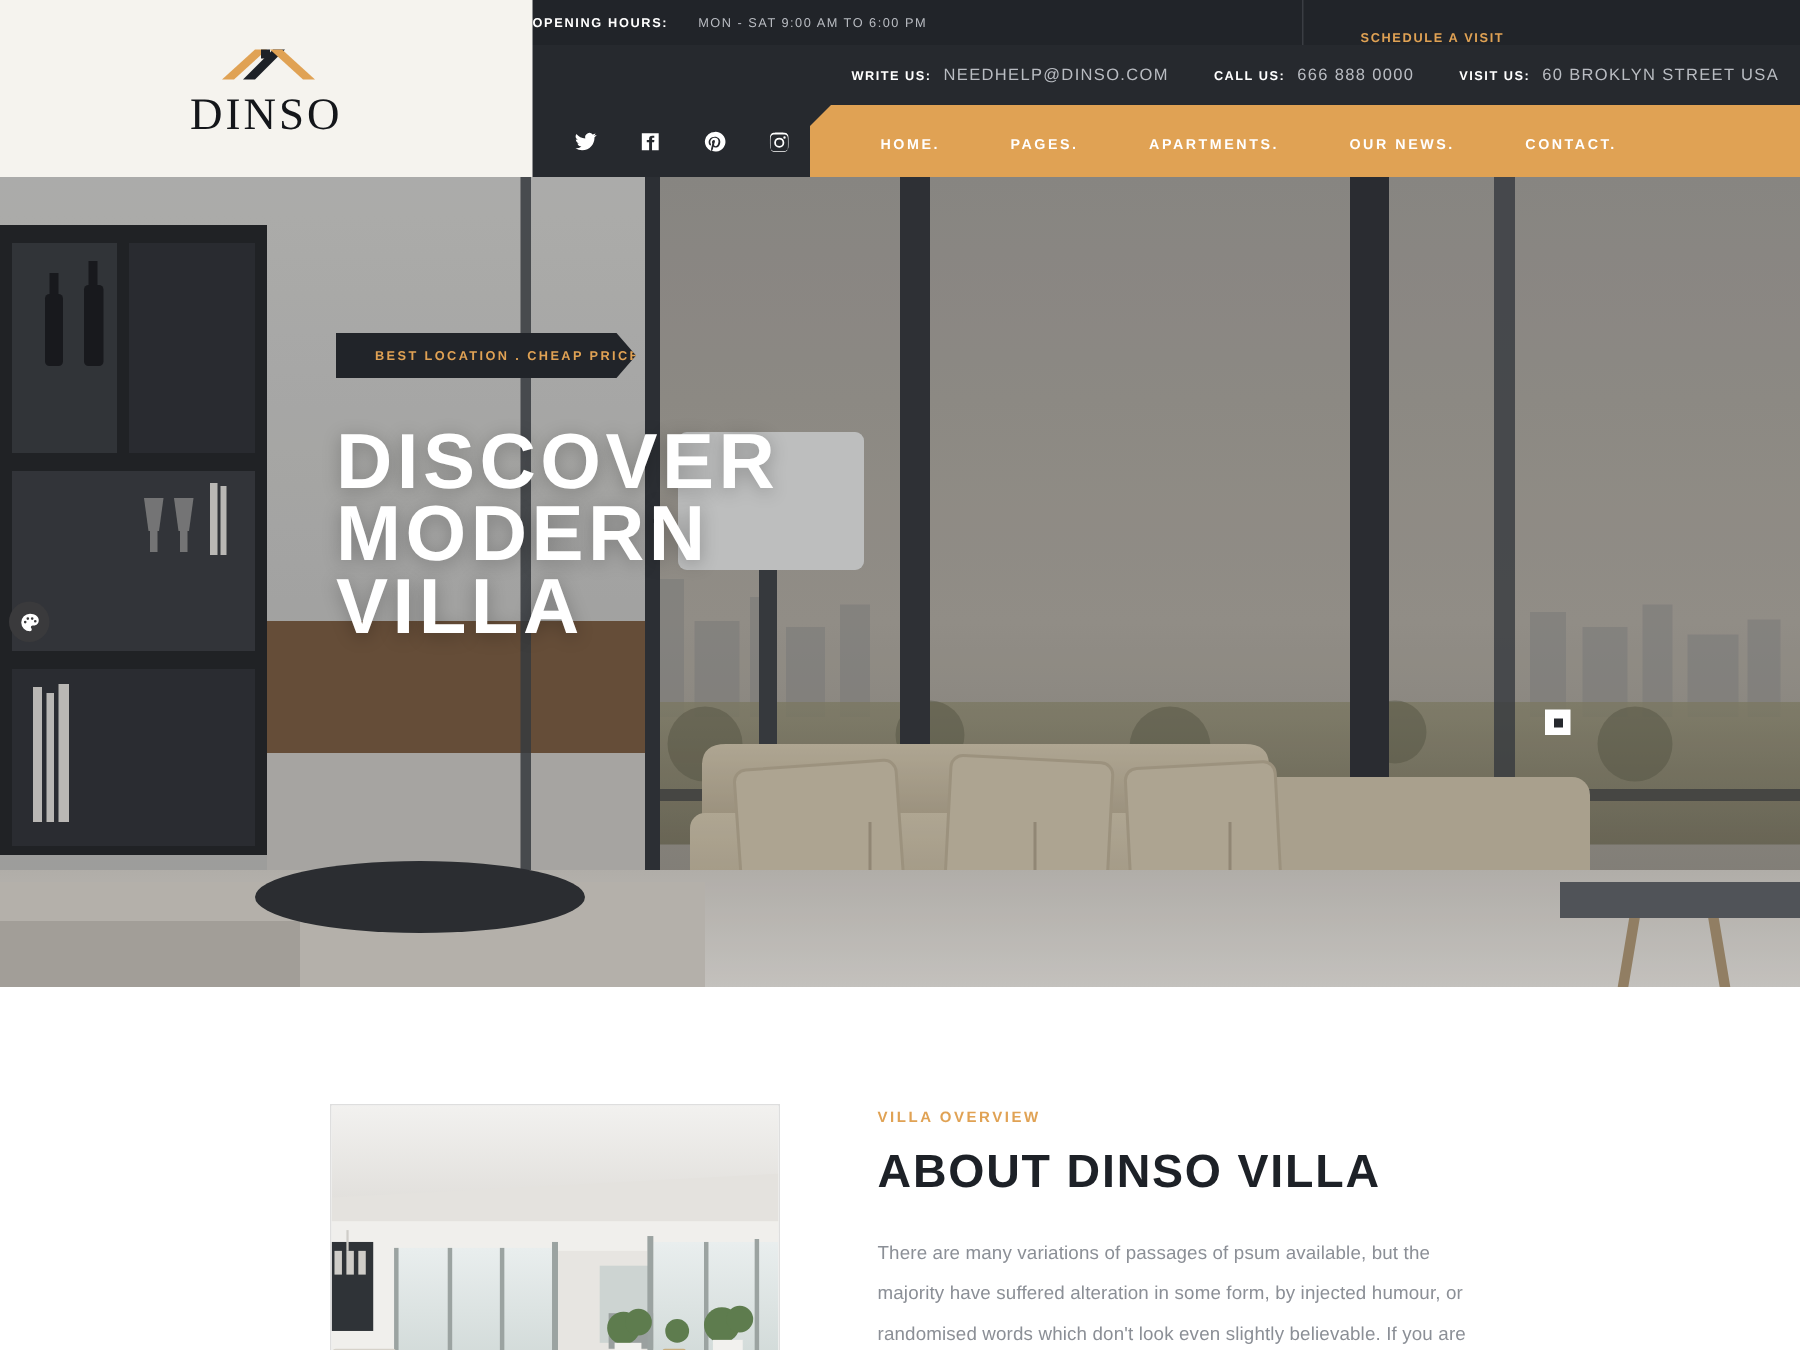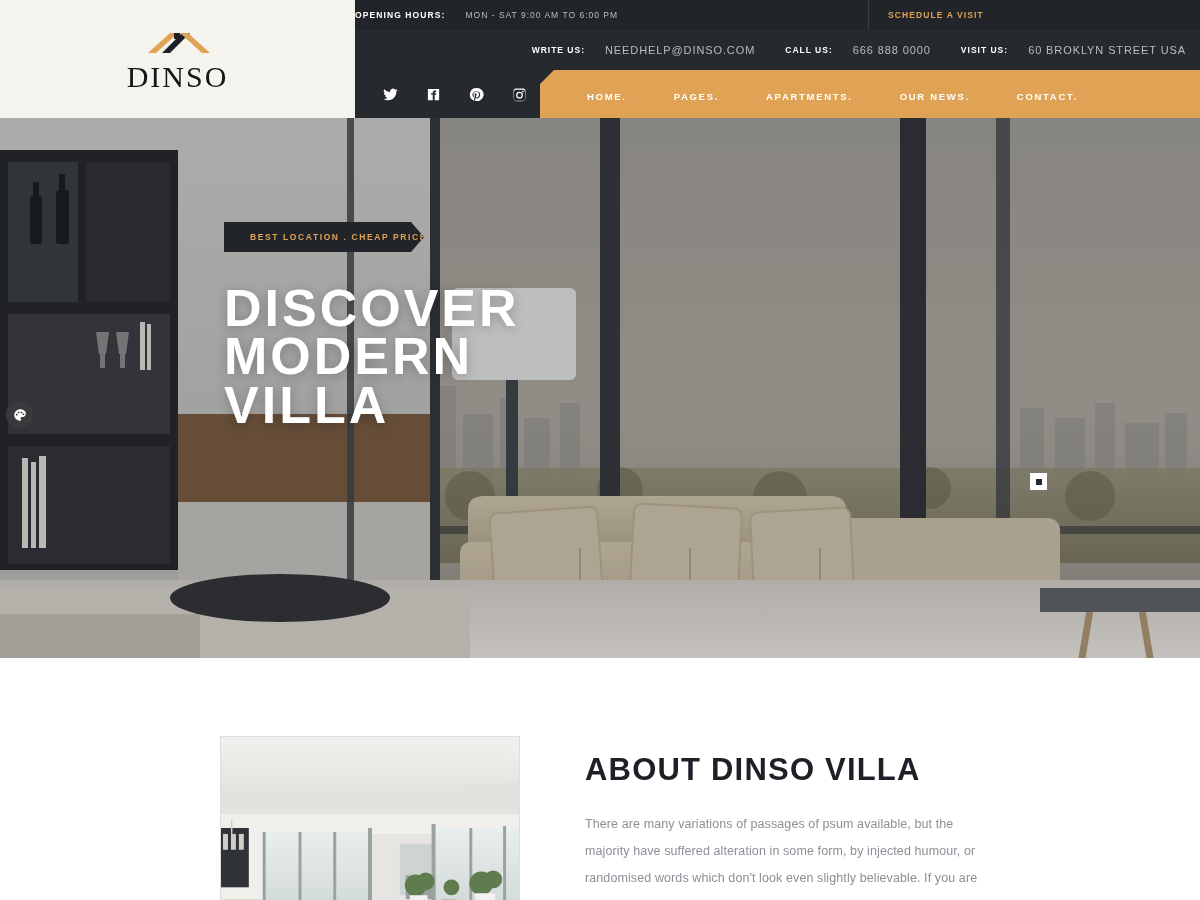--- a/index.html
+++ b/index.html
@@ -38,34 +38,34 @@
     letter-spacing:1.1px; text-transform:uppercase;
   }
   .tb-value {
     font-size:8.5px; color:#b9bcc2; letter-spacing:1px; text-transform:uppercase;
   }
   .topbar-divider {
     position:absolute; left:513px; top:0; width:1px; height:30px;
     background:#3a3d43;
   }
   .topbar-cta {
-    position:absolute; left:533px; top:0; height:30px;
-    display:flex; align-items:center;
+    position:absolute; left:552px; top:0; height:30px;
+    display:flex; align-items:flex-end;
   }
   .topbar-cta span {
     font-size:8.5px; font-weight:bold; color:#e0a254;
     letter-spacing:1.1px; text-transform:uppercase;
   }
 
   .midbar {
     position:relative; height:40px; background:#26292e;
     display:flex; align-items:center; justify-content:flex-end;
     padding-right:14px;
   }
-  .contact-group { display:flex; align-items:center; gap:20px; margin-left:30px; }
+  .contact-group { display:flex; align-items:center; gap:8px; margin-left:30px; }
   .ct-label {
     font-size:8.5px; font-weight:bold; color:#ffffff;
     letter-spacing:1px; text-transform:uppercase;
   }
   .ct-value {
     font-size:11px; color:#b9bcc2; letter-spacing:0.9px; text-transform:uppercase;
   }
 
   .navbar { position:relative; height:48px; background:#26292e; }
   .social {
@@ -479,18 +479,19 @@
           <rect x="244" y="166" width="14" height="14" rx="2"></rect>
           <rect x="128" y="166" width="16" height="14" rx="2"></rect>
         </g>
 
         <rect x="150" y="172" width="46" height="12" rx="3" fill="#b9b5ad"></rect>
         <rect x="0" y="164" width="44" height="16" rx="3" fill="#d6d2ca"></rect>
       </svg>
     </figure>
 
     <div class="about-body">
+      <div class="about-eyebrow">Villa Overview</div>
       <h2 class="about-title">About Dinso Villa</h2>
       <p class="about-text">There are many variations of passages of psum available, but the majority have suffered alteration in some form, by injected humour, or randomised words which don't look even slightly believable. If you are going to use a passage of Lorem Ipsum, you need to be sure there isn't anything embarrassing hidden in</p>
     </div>
 
   </div>
 </section>
 
 </body></html>

